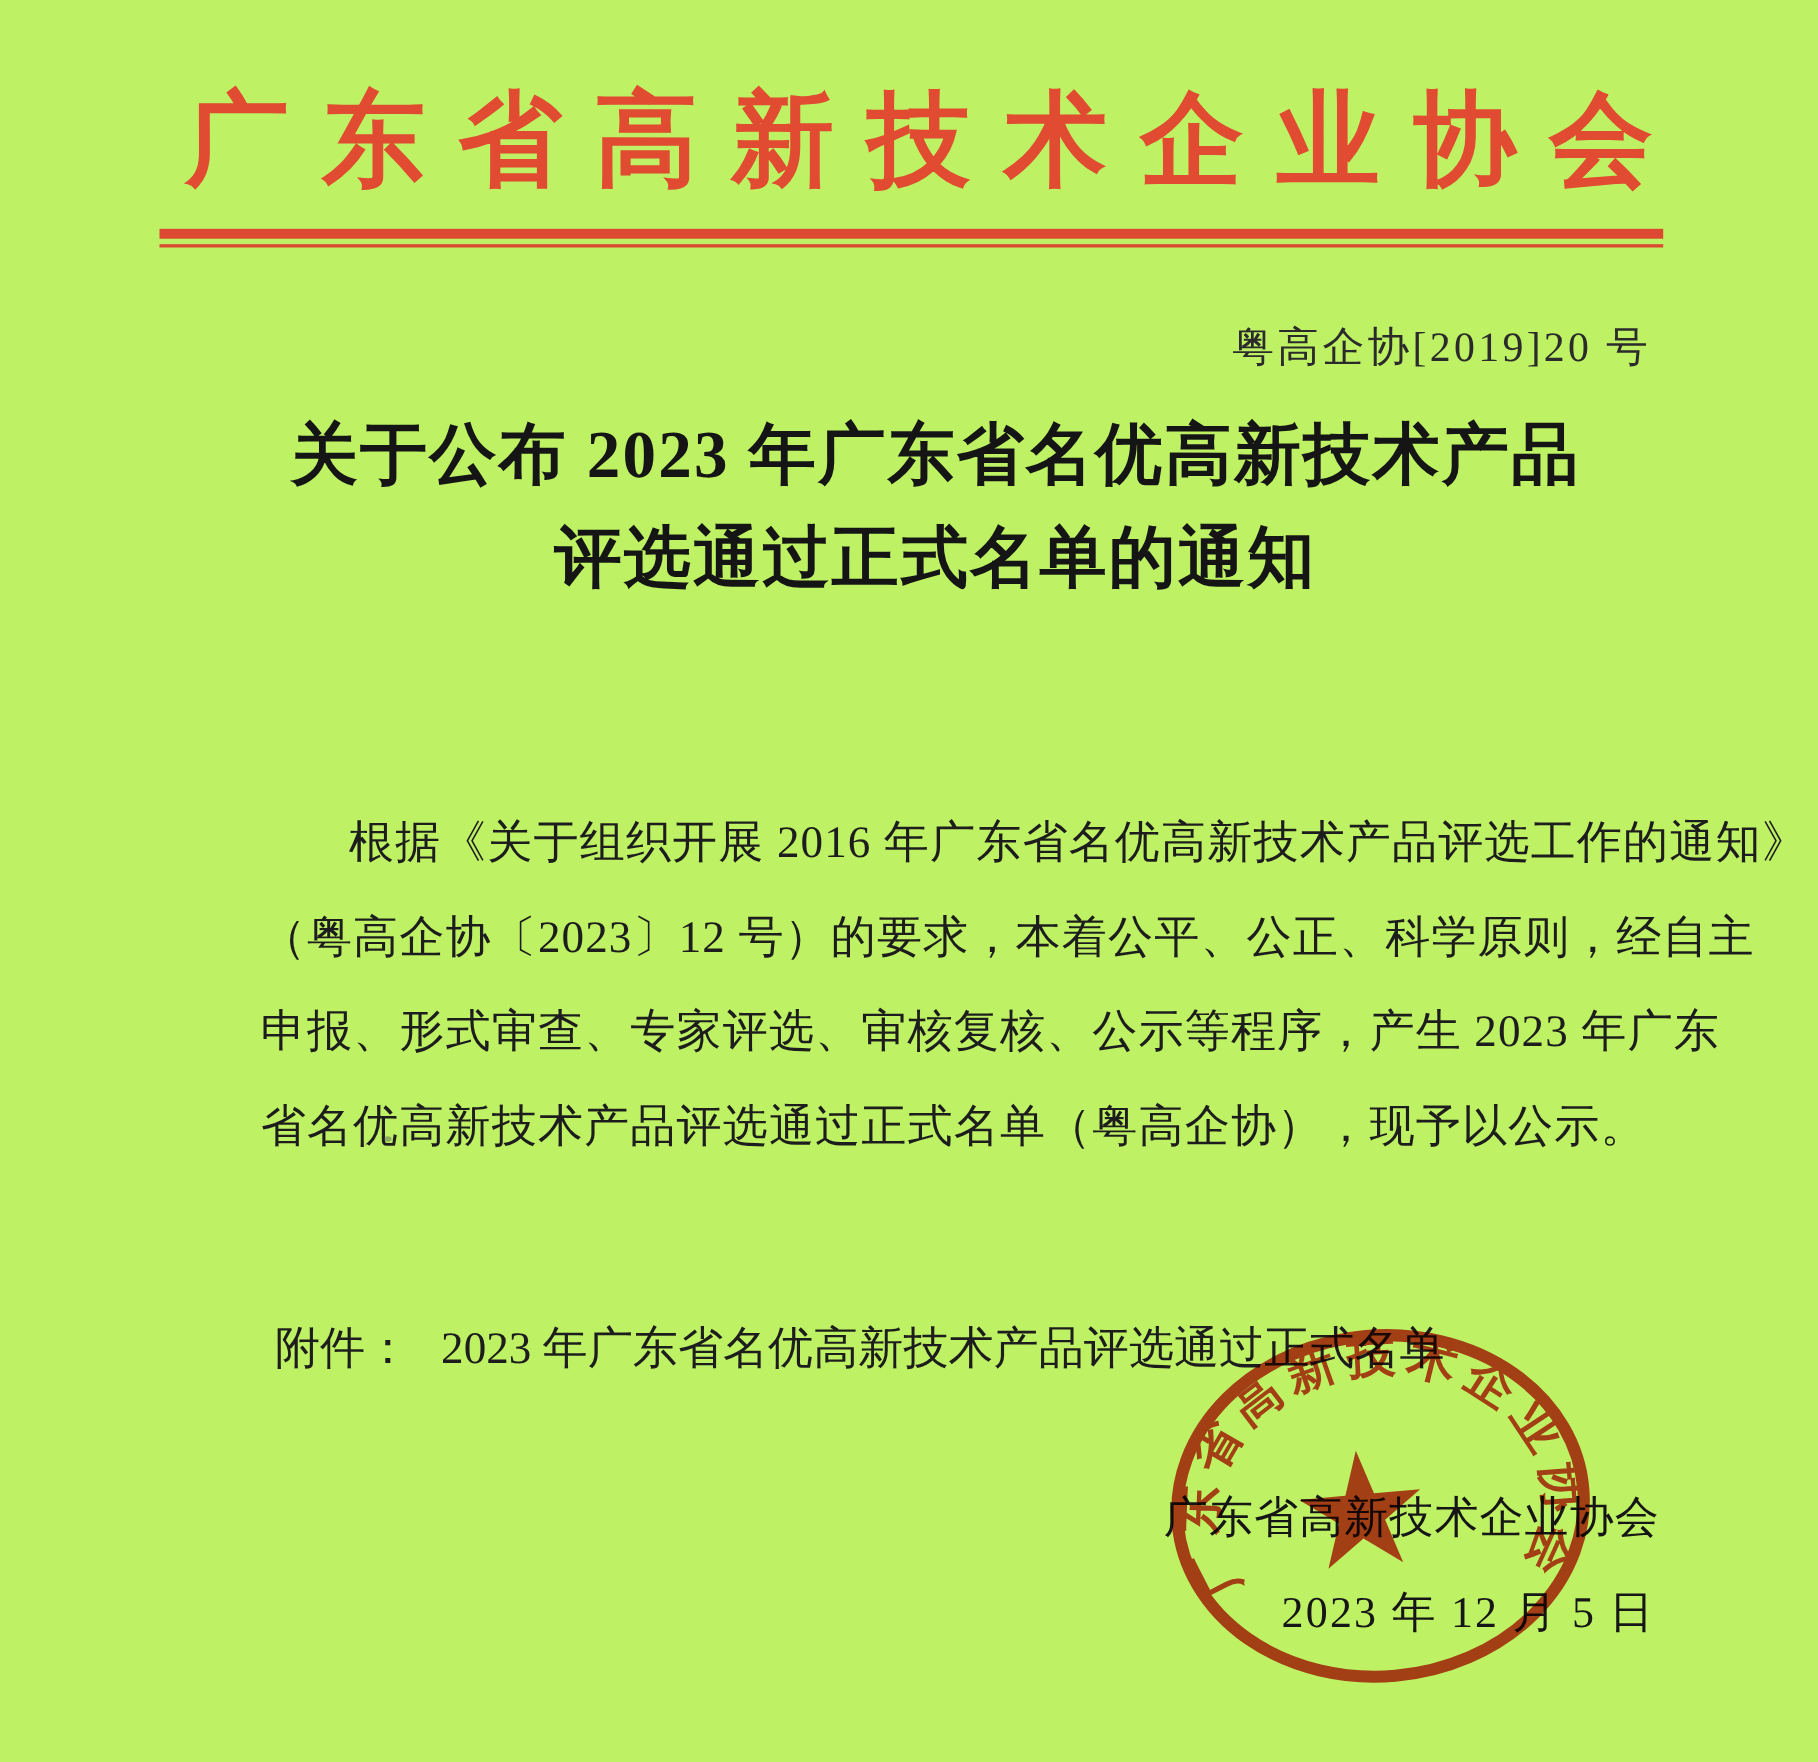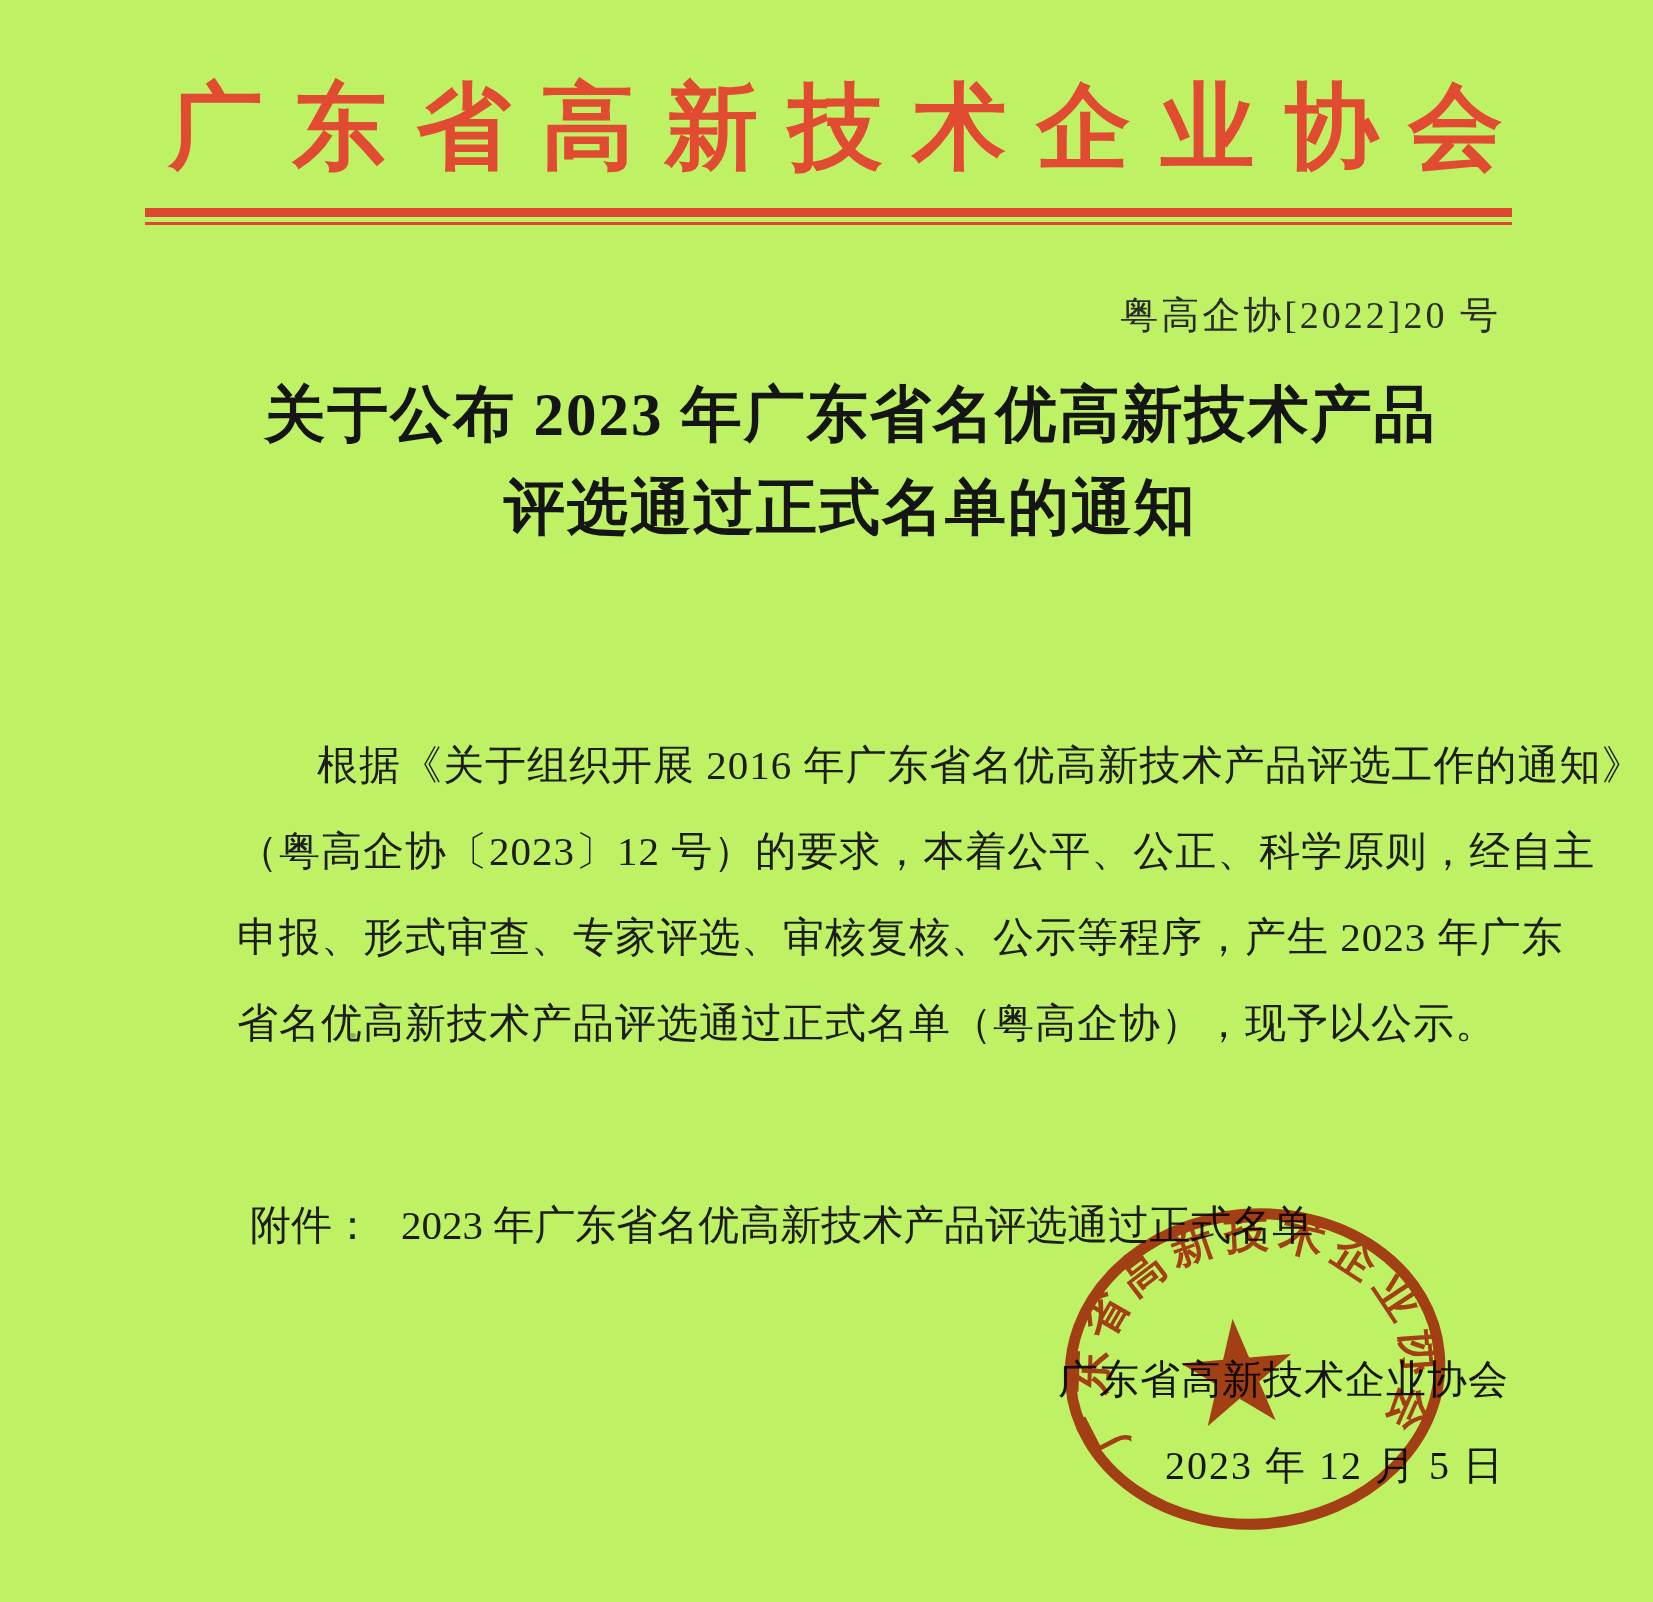--- a/index.html
+++ b/index.html
@@ -143,21 +143,21 @@
 </head>
 <body>
 
 <div class="page">
 
   <div class="header-org">广东省高新技术企业协会</div>
 
   <div class="rule-thick"></div>
   <div class="rule-thin"></div>
 
-  <div class="doc-number">粤高企协[2022]20 号</div>
+  <div class="doc-number">粤高企协[2019]20 号</div>
 
   <div class="doc-title">
     <div class="t-line">关于公布 2023 年广东省名优高新技术产品</div>
     <div class="t-line">评选通过正式名单的通知</div>
   </div>
 
 
   <div class="paragraph">
     <div class="p-line">根据《关于组织开展 2016 年广东省名优高新技术产品评选工作的通知》</div>
     <div class="p-line">（粤高企协〔2023〕12 号）的要求，本着公平、公正、科学原则，经自主</div>

